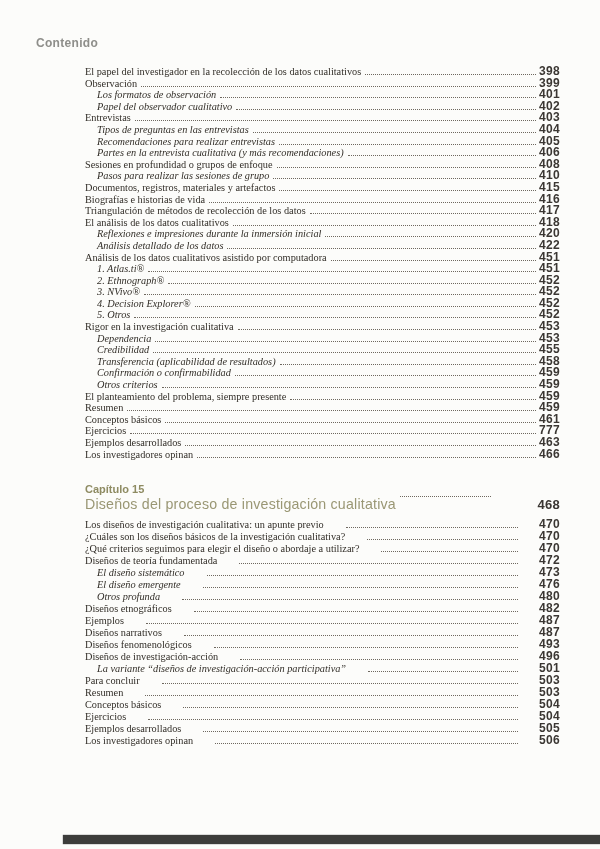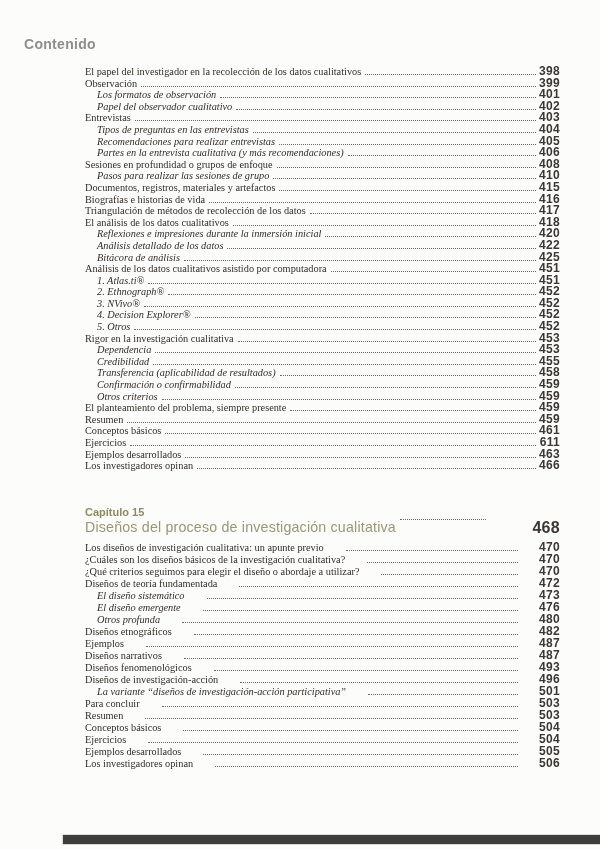--- a/index.html
+++ b/index.html
@@ -14,23 +14,23 @@
   }
   html,body{margin:0;padding:0;}
   body{
     width:600px;height:849px;
     background:var(--bg);
     font-family:"Liberation Serif",serif;
     position:relative;
     overflow:hidden;
   }
   .runhead{
-    position:absolute;top:36px;left:24px;
+    position:absolute;top:36px;left:36px;
     font-family:"Liberation Sans",sans-serif;
-    font-size:14px;font-weight:bold;
+    font-size:12px;font-weight:bold;
     color:var(--runhead);letter-spacing:.3px;
   }
   .toc{
     position:absolute;top:66px;left:85px;right:40px;
   }
   .row{
     display:flex;align-items:baseline;
     height:11.6px;
     font-size:10.3px;line-height:11.6px;
     color:var(--text);
@@ -44,34 +44,34 @@
     margin:0 3px 2px 4px;
   }
   .num{
     flex:0 0 auto;min-width:21px;text-align:right;
     font-family:"Liberation Sans",sans-serif;
     font-weight:bold;font-style:normal;
     font-size:12px;color:var(--num);
     letter-spacing:.3px;
   }
   .chap-label{
-    margin-top:33px;height:14px;
+    margin-top:22px;height:14px;
     font-family:"Liberation Sans",sans-serif;
     font-weight:bold;font-size:11px;line-height:14px;
     color:var(--accent-label);
   }
   .chap-title-row{
     display:flex;align-items:flex-start;
     height:17px;line-height:17px;
     margin-bottom:5px;
     font-family:"Liberation Sans",sans-serif;
     font-size:14.2px;letter-spacing:.2px;
     color:var(--accent-title);
   }
-  .chap-title-row .num{font-size:16px;color:var(--num);margin-left:43px;}
+  .chap-title-row .num{font-size:13px;color:var(--num);margin-left:43px;}
   .chap-rows .row{height:12px;line-height:12px;gap:18px;}
   .footbar{
     position:absolute;left:63px;right:0;top:835px;height:9px;
     background:var(--bar);
     box-shadow:0 0 1px 0 var(--bar);
   }
 </style>
 </head>
 <body>
 
@@ -152,25 +152,20 @@
       <div class="row lvl2">
         <span class="t">Reflexiones e impresiones durante la inmersión inicial</span>
         <span class="dots"></span>
         <span class="num">420</span>
       </div>
       <div class="row lvl2">
         <span class="t">Análisis detallado de los datos</span>
         <span class="dots"></span>
         <span class="num">422</span>
       </div>
-      <div class="row lvl2">
-        <span class="t">Bitácora de análisis</span>
-        <span class="dots"></span>
-        <span class="num">425</span>
-      </div>
       <div class="row lvl1">
         <span class="t">Análisis de los datos cualitativos asistido por computadora</span>
         <span class="dots"></span>
         <span class="num">451</span>
       </div>
       <div class="row lvl2">
         <span class="t">1. Atlas.ti®</span>
         <span class="dots"></span>
         <span class="num">451</span>
       </div>
@@ -235,21 +230,21 @@
         <span class="num">459</span>
       </div>
       <div class="row lvl1">
         <span class="t">Conceptos básicos</span>
         <span class="dots"></span>
         <span class="num">461</span>
       </div>
       <div class="row lvl1">
         <span class="t">Ejercicios</span>
         <span class="dots"></span>
-        <span class="num">611</span>
+        <span class="num">777</span>
       </div>
       <div class="row lvl1">
         <span class="t">Ejemplos desarrollados</span>
         <span class="dots"></span>
         <span class="num">463</span>
       </div>
       <div class="row lvl1">
         <span class="t">Los investigadores opinan</span>
         <span class="dots"></span>
         <span class="num">466</span>

